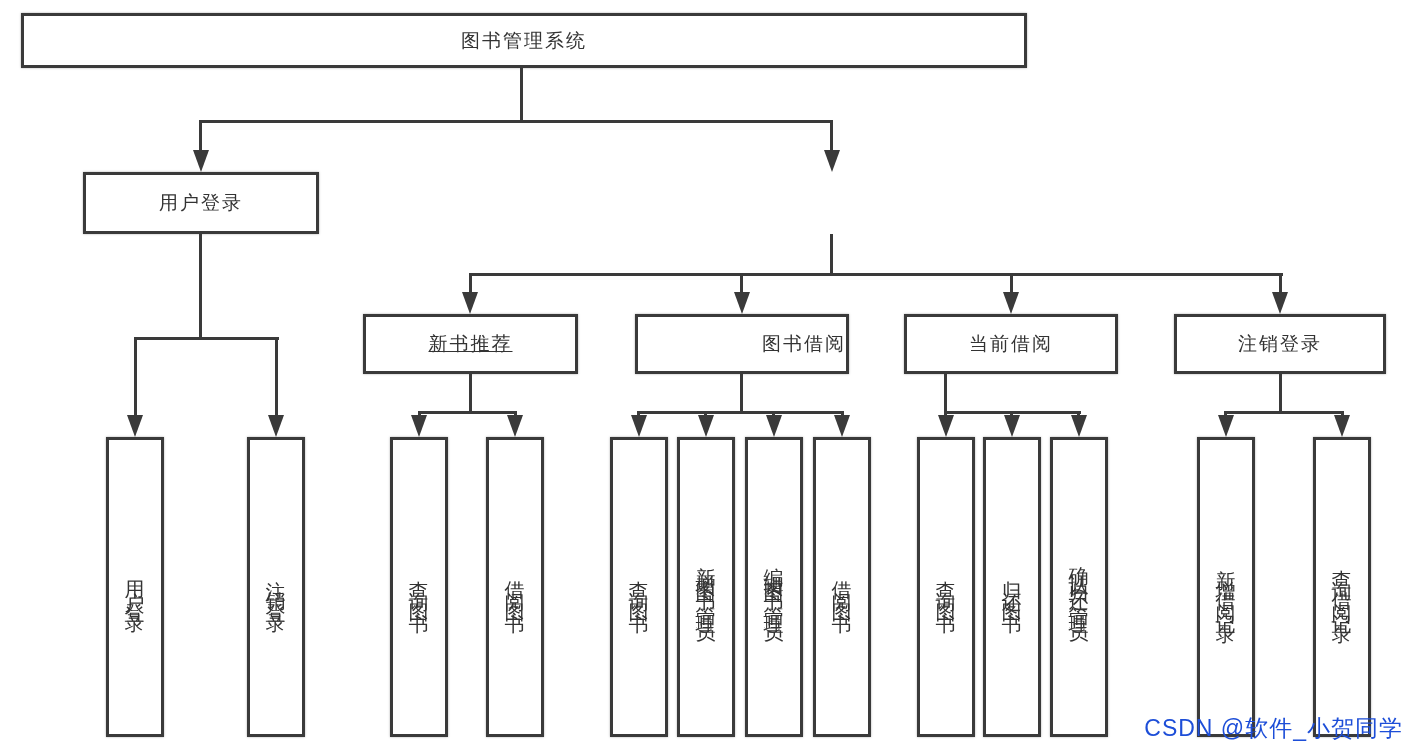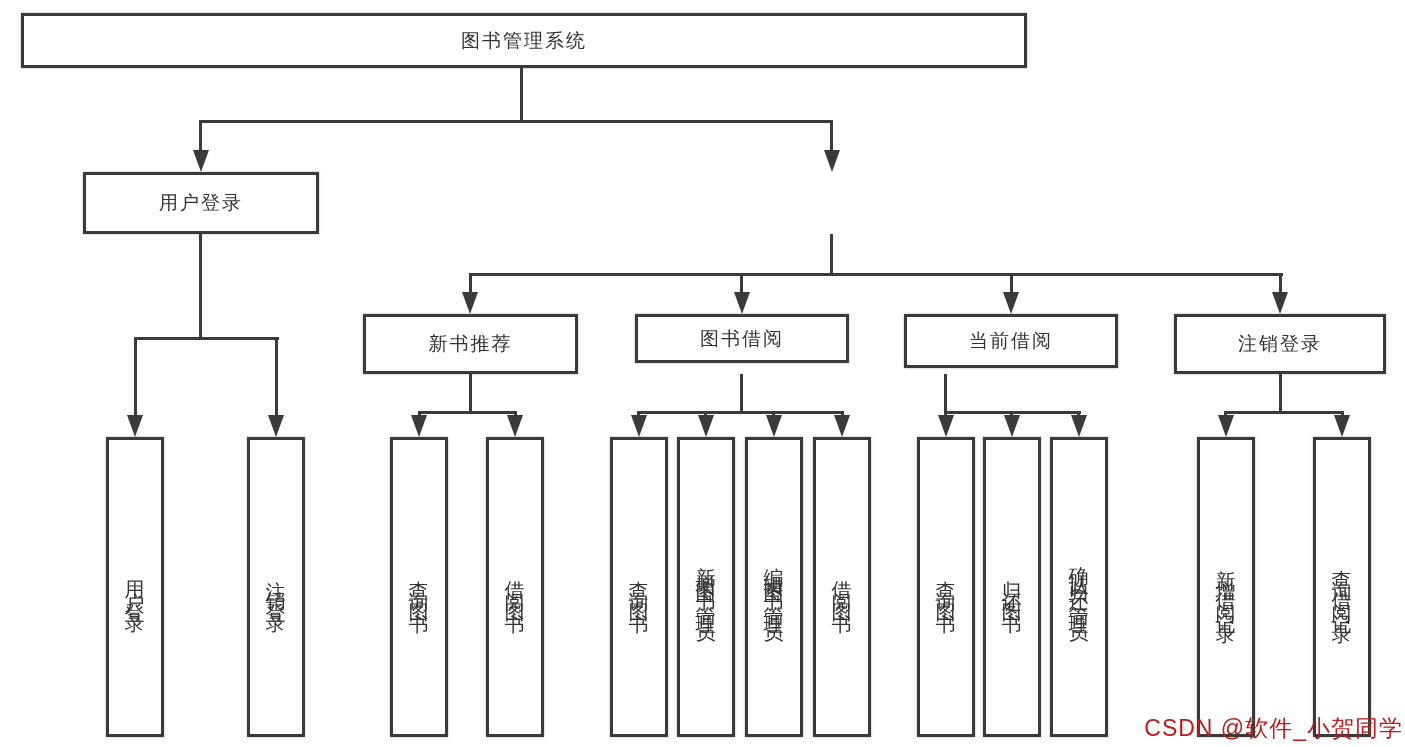--- a/index.html
+++ b/index.html
@@ -51,21 +51,21 @@
     border-left: 8px solid transparent;
     border-right: 8px solid transparent;
     border-top: 22px solid #3a3a3a;
   }
   .watermark {
     position: absolute;
     top: 713px;
     right: 2px;
     font-size: 23px;
     letter-spacing: 1px;
-    color: #b91c1c;
+    color: #1d4ed8;
     z-index: 10;
     white-space: nowrap;
   }
 </style>
 </head>
 <body>
 
 <div id="stage">
 
   <div class="box" style="left:14px; top:13px; width:1006px; height:55px;margin-left:7px;">
@@ -94,27 +94,27 @@
   <div class="hline" style="left:469px; top:273px; width:814px;"></div>
   <div class="vline" style="left:469px;  top:273px; height:22px;"></div>
   <div class="arrow" style="left:462px;  top:292px;"></div>
   <div class="vline" style="left:740px;  top:273px; height:22px;"></div>
   <div class="arrow" style="left:734px;  top:292px;"></div>
   <div class="vline" style="left:1010px; top:273px; height:22px;"></div>
   <div class="arrow" style="left:1003px; top:292px;"></div>
   <div class="vline" style="left:1279px; top:273px; height:22px;"></div>
   <div class="arrow" style="left:1272px; top:292px;"></div>
 
-  <div class="box" style="left:363px; top:314px; width:215px; height:60px;">
+  <div class="box" style="left:363px; top:314px; width:215px; height:60px;text-decoration:underline;">
     <span class="h-label">新书推荐</span>
   </div>
-  <div class="box" style="left:635px; top:314px; width:214px; height:49px;">
+  <div class="box" style="left:635px; top:314px; width:214px; height:60px;justify-content:flex-end;">
     <span class="h-label">图书借阅</span>
   </div>
-  <div class="box" style="left:904px; top:314px; width:214px; height:54px;text-align:center;">
+  <div class="box" style="left:904px; top:314px; width:214px; height:60px;text-align:center;">
     <span class="h-label">当前借阅</span>
   </div>
   <div class="box" style="left:1174px; top:314px; width:212px; height:60px;">
     <span class="h-label">注销登录</span>
   </div>
 
   <div class="vline" style="left:469px; top:374px; height:37px;"></div>
   <div class="hline" style="left:418px; top:411px; width:99px;"></div>
   <div class="vline" style="left:418px; top:411px; height:10px;"></div>
   <div class="arrow" style="left:411px; top:415px;"></div>

